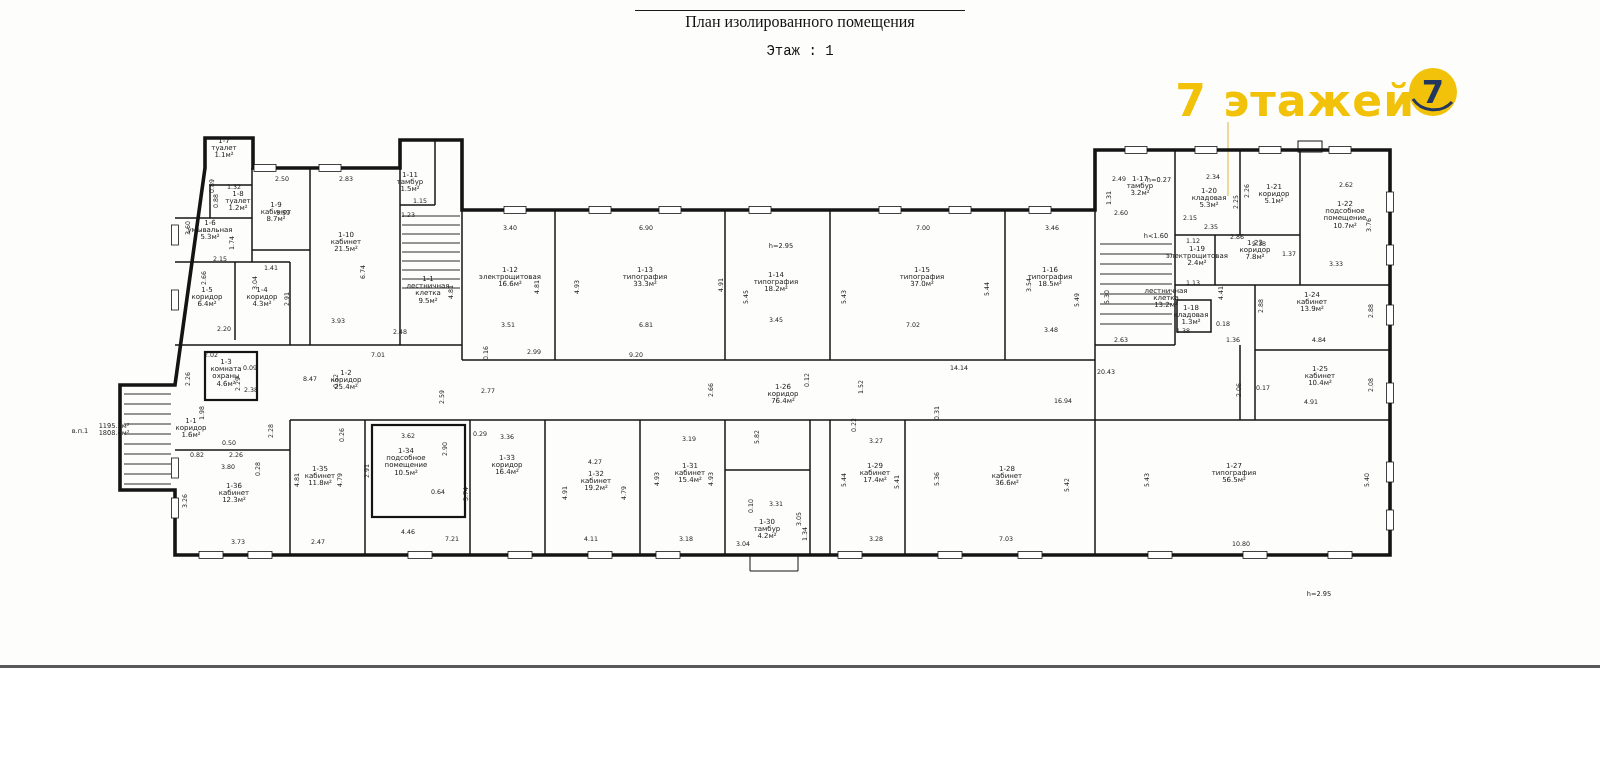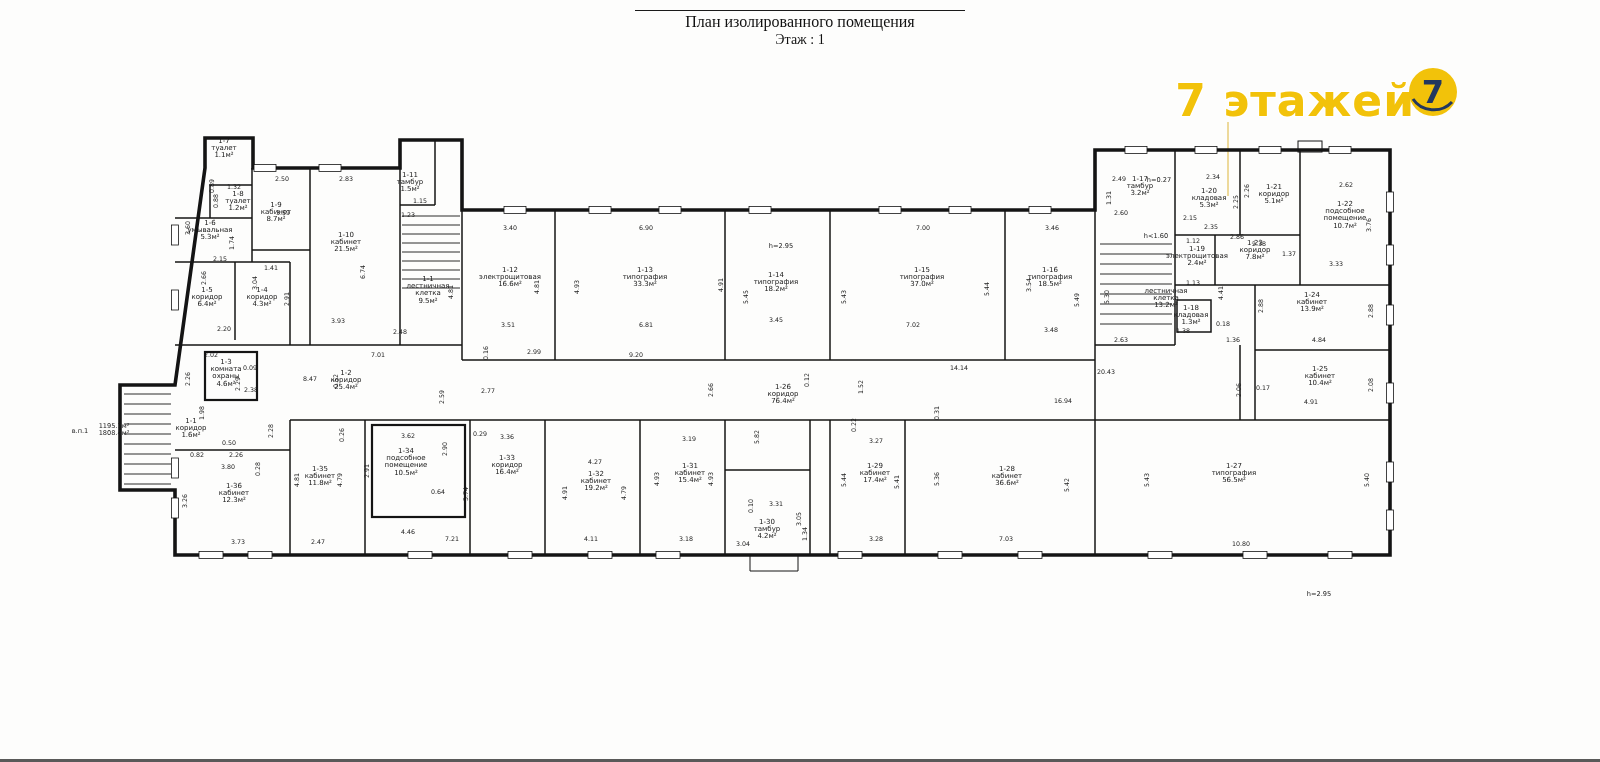--- a/index.html
+++ b/index.html
@@ -1,22 +1,22 @@
 <!DOCTYPE html>
 <html><head>
 <meta charset="utf-8">
 <style>
   html,body{margin:0;padding:0;background:#ffffff;}
-  #page{position:relative;width:1600px;height:762px;background:#fdfdfc;overflow:hidden;
+  #page{position:relative;width:1600px;height:668px;background:#fdfdfc;overflow:hidden;
         font-family:"DejaVu Sans",sans-serif;}
   
   #title-block{position:absolute;left:0;right:0;top:10px;text-align:center;pointer-events:none;}
   #title-rule{width:330px;margin:0 auto 2px auto;border-top:1.6px solid #1a1a1a;height:0;}
   #title-line1{font-family:"Liberation Serif",serif;font-size:16px;color:#111;}
-  #title-line2{font-family:Liberation Serif, serif;font-size:14px;color:#111;margin-top:1px;}
+  #title-line2{font-family:Liberation Mono, monospace;font-size:14px;color:#111;margin-top:12px;}
   
   svg{position:absolute;left:0;top:0;}
   .w-out{fill:none;stroke:#141414;stroke-width:3.6;stroke-linejoin:miter;}
   .w-in{fill:none;stroke:#141414;stroke-width:1.5;}
   .w-th{stroke-width:2.2;}
   .thin{stroke-width:1;}
   .win{fill:#ffffff;stroke:#141414;stroke-width:0.8;}
   .tread{stroke:#141414;stroke-width:0.9;}
   .room-label{font-family:"DejaVu Sans",sans-serif;font-size:7px;fill:#161616;text-anchor:middle;}
   .dim-label{font-family:"DejaVu Sans",sans-serif;font-size:6.3px;fill:#1b1b1b;text-anchor:middle;}

